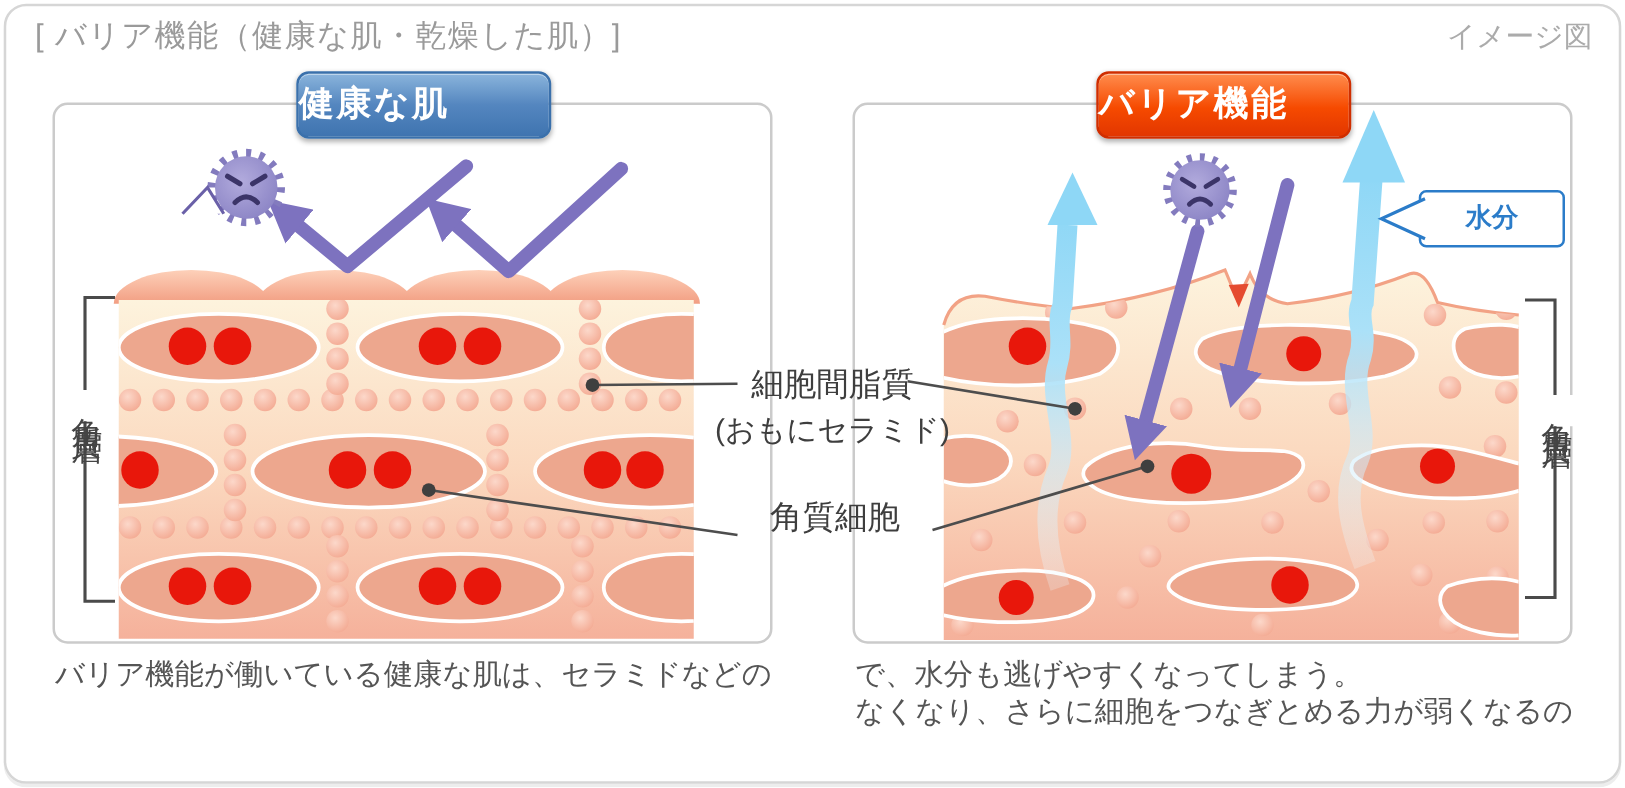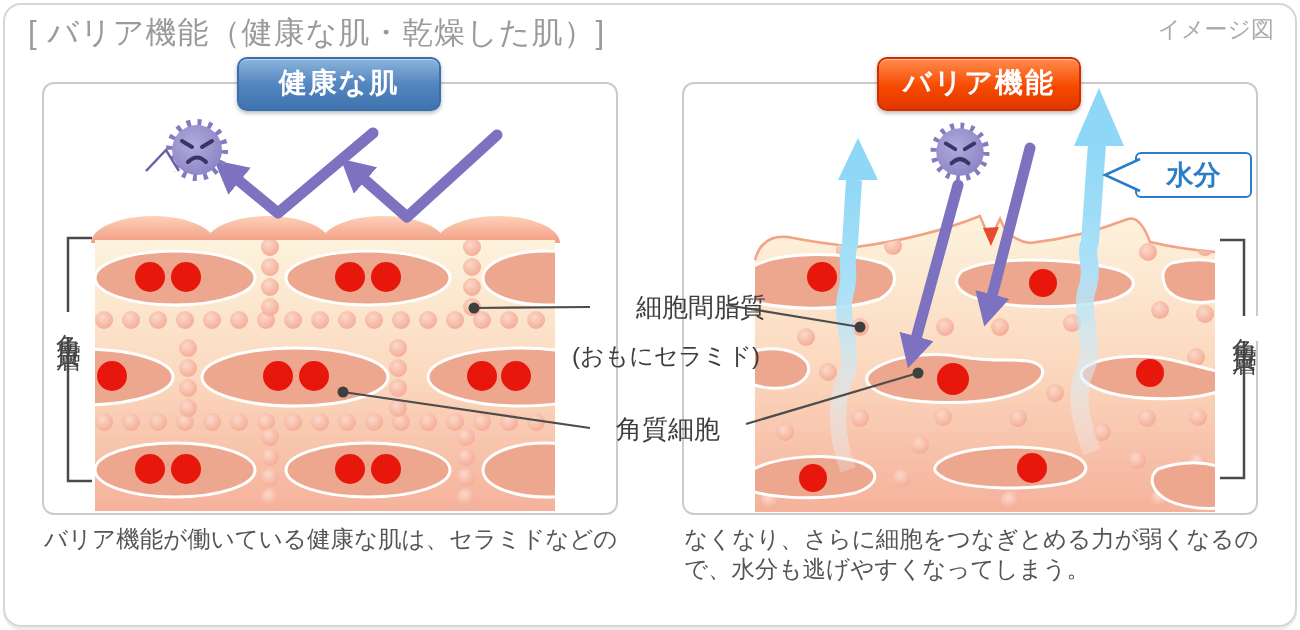--- a/index.html
+++ b/index.html
@@ -1,45 +1,45 @@
 <!DOCTYPE html>
 <html><head>
 <meta charset="utf-8">
 <style>
   html,body{margin:0;padding:0;background:#fff;}
   #stage{position:relative;width:1300px;height:630px;background:#fff;overflow:hidden;
          font-family:"Liberation Sans","DejaVu Sans",sans-serif;}
   #frame{position:absolute;left:3px;top:3px;width:1290px;height:620px;
          border:2px solid #d6d6d6;border-radius:18px;box-shadow:0 3px 0 rgba(0,0,0,0.07);}
-  .hdr-title{position:absolute;left:28px;top:12px;font-size:31px;color:#9a9a9a;letter-spacing:1px;}
+  .hdr-title{position:absolute;left:28px;top:12px;font-size:25px;color:#9a9a9a;letter-spacing:1px;}
   .hdr-note{position:absolute;right:26px;top:14px;font-size:23px;color:#ababab;margin-left:14px;}
   .panel{position:absolute;top:82px;width:572px;height:429px;border:2px solid #cbcbcb;
          border-radius:12px;background:#fff;}
   #panelL{left:42px;} #panelR{left:682px;}
   .badge{position:absolute;top:57px;width:200px;height:50px;border-radius:10px;
-         text-align:center;line-height:48px;font-size:28px;font-weight:700;color:#fff;
+         line-height:48px;font-size:28px;font-weight:700;color:#fff;
          letter-spacing:2px;box-shadow:0 2px 4px rgba(0,0,0,0.30), inset 0 1px 0 rgba(255,255,255,0.45);
          z-index:6;}
   #badgeL{left:237px;border:2px solid #3a70ab;
           background:linear-gradient(180deg,#8ab4dc 0%,#5486bf 50%,#3f74b0 100%);}
   #badgeR{left:877px;border:2px solid #cf2e00;
           background:linear-gradient(180deg,#ff8c4d 0%,#f64a00 55%,#e23600 100%);}
   .bubble{position:absolute;background:#fff;z-index:4;text-align:center;}
   #bubbleStim{left:62px;top:172px;width:119px;height:42px;border:2.5px solid #6a60a8;
               border-radius:4px;font-size:27px;line-height:42px;color:#333;}
   #bubbleMoist{left:1135px;top:152px;width:113px;height:42px;border:2.5px solid #2b7cc9;
-               border-radius:6px;font-size:27px;line-height:42px;font-weight:700;color:#2b7cc9;}
+               border-radius:6px;font-size:21px;line-height:42px;font-weight:700;color:#2b7cc9;}
   .tailsvg{position:absolute;z-index:5;}
   .vlabel{position:absolute;writing-mode:vertical-rl;font-size:25px;color:#444;background:#fff;
           letter-spacing:7px;z-index:3;padding:2px 1px;}
   #vlabelL{left:52px;top:312px;} #vlabelR{left:1228px;top:316px;}
   .midlabel{position:absolute;text-align:center;color:#3e3e3e;z-index:3;}
   #lipidLabel{left:566px;top:290px;width:200px;}
-  #lipidLabel .l1{font-size:26px;text-align:right;} #lipidLabel .l2{font-size:24px;margin-top:15px;}
-  #cellLabel{left:588px;top:412px;width:160px;font-size:26px;}
+  #lipidLabel .l1{font-size:26px;} #lipidLabel .l2{font-size:24px;margin-top:3px;}
+  #cellLabel{left:588px;top:396px;width:160px;font-size:26px;}
   .caption{position:absolute;top:524px;width:608px;font-size:23.5px;color:#555;line-height:30px;z-index:3;}
   #captionL{left:44px;} #captionR{left:684px;}
   svg.layer{position:absolute;left:0;top:0;z-index:2;}
 </style>
 </head>
 <body>
 
 <div id="stage">
   <div id="frame"></div>
 
@@ -311,16 +311,16 @@
   <div class="midlabel" id="lipidLabel">
     <div class="l1">細胞間脂質</div>
     <div class="l2">(おもにセラミド)</div>
   </div>
   <div class="midlabel" id="cellLabel">角質細胞</div>
 
   <div class="caption" id="captionL">
     <div>バリア機能が働いている健康な肌は、セラミドなどの</div>
   </div>
   <div class="caption" id="captionR">
+    <div>で、水分も逃げやすくなってしまう。</div>
     <div>なくなり、さらに細胞をつなぎとめる力が弱くなるの</div>
-    <div>で、水分も逃げやすくなってしまう。</div>
   </div>
 </div>
 
 </body></html>

